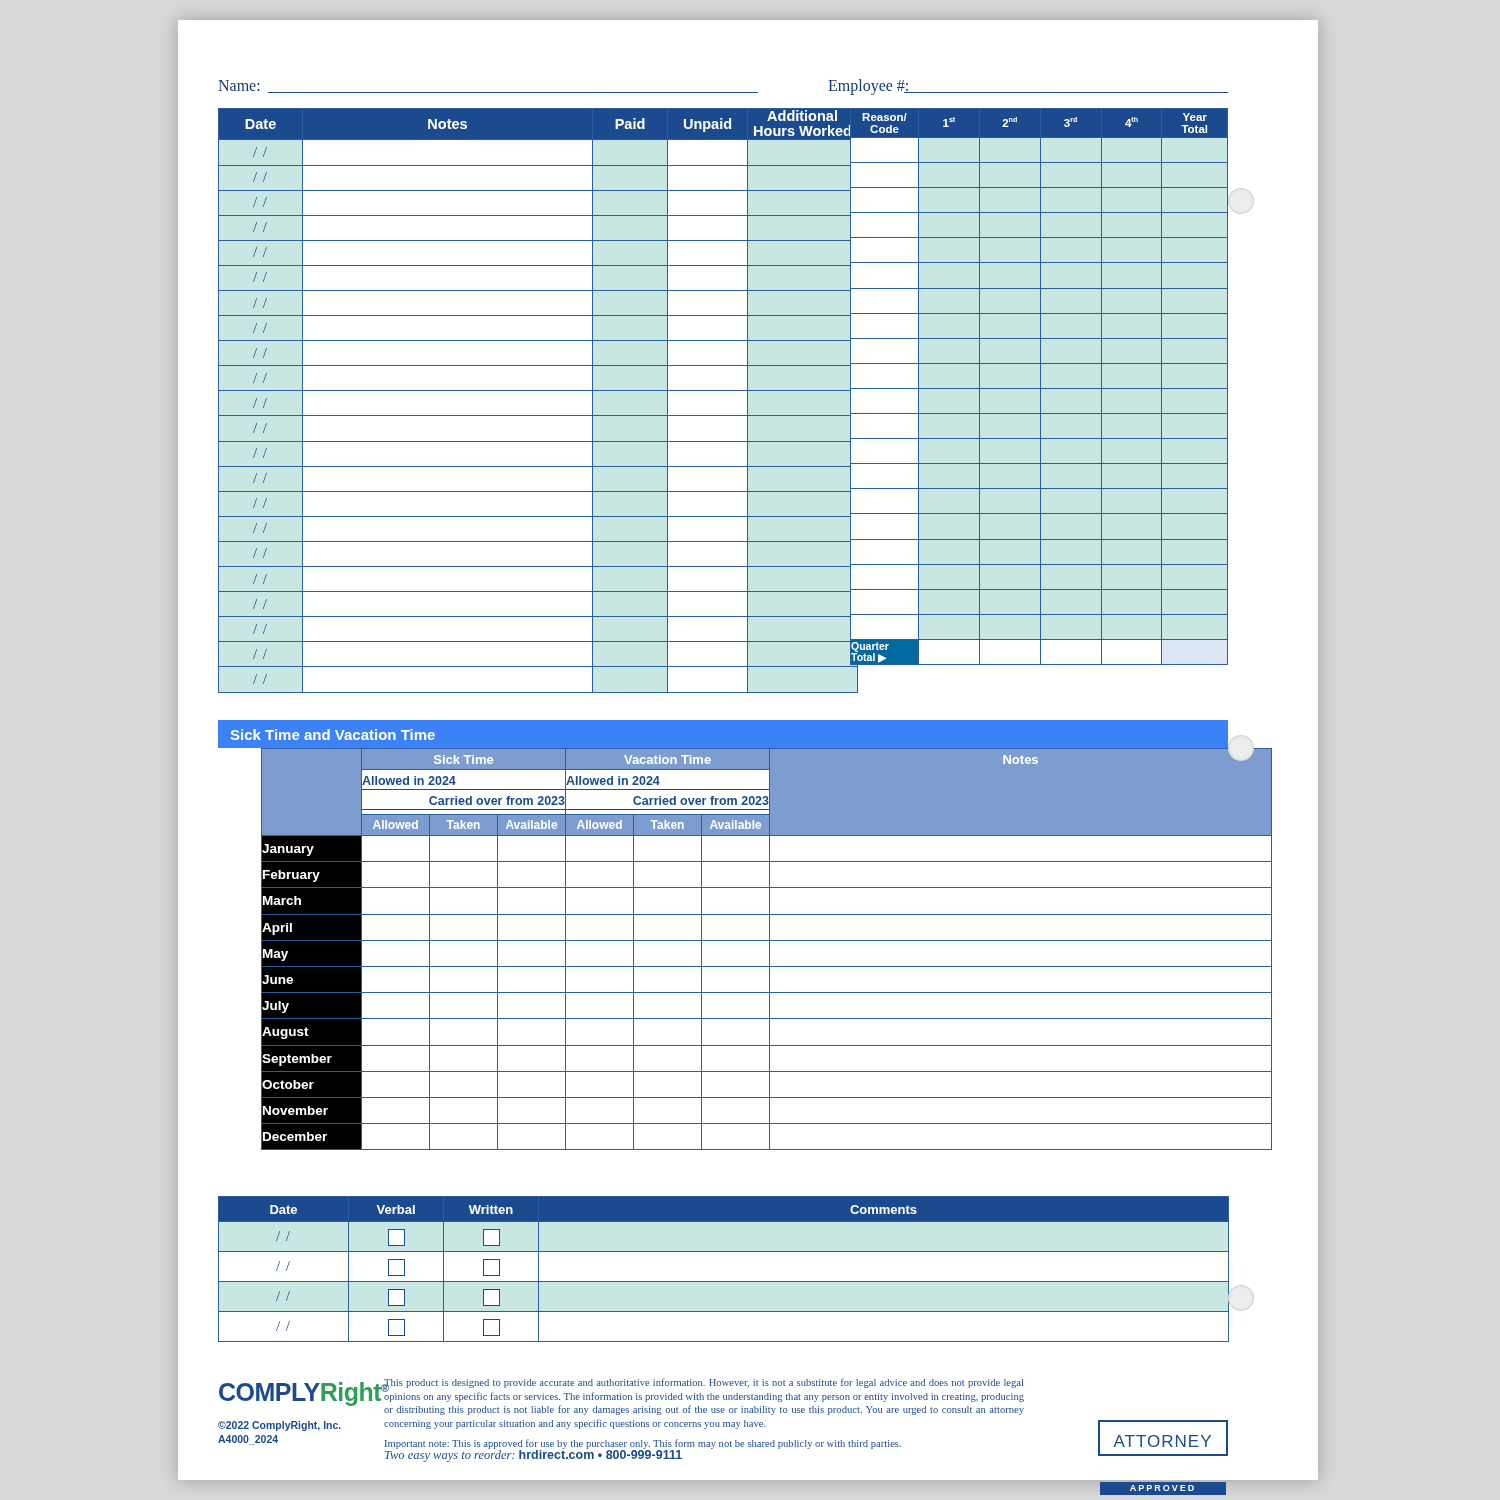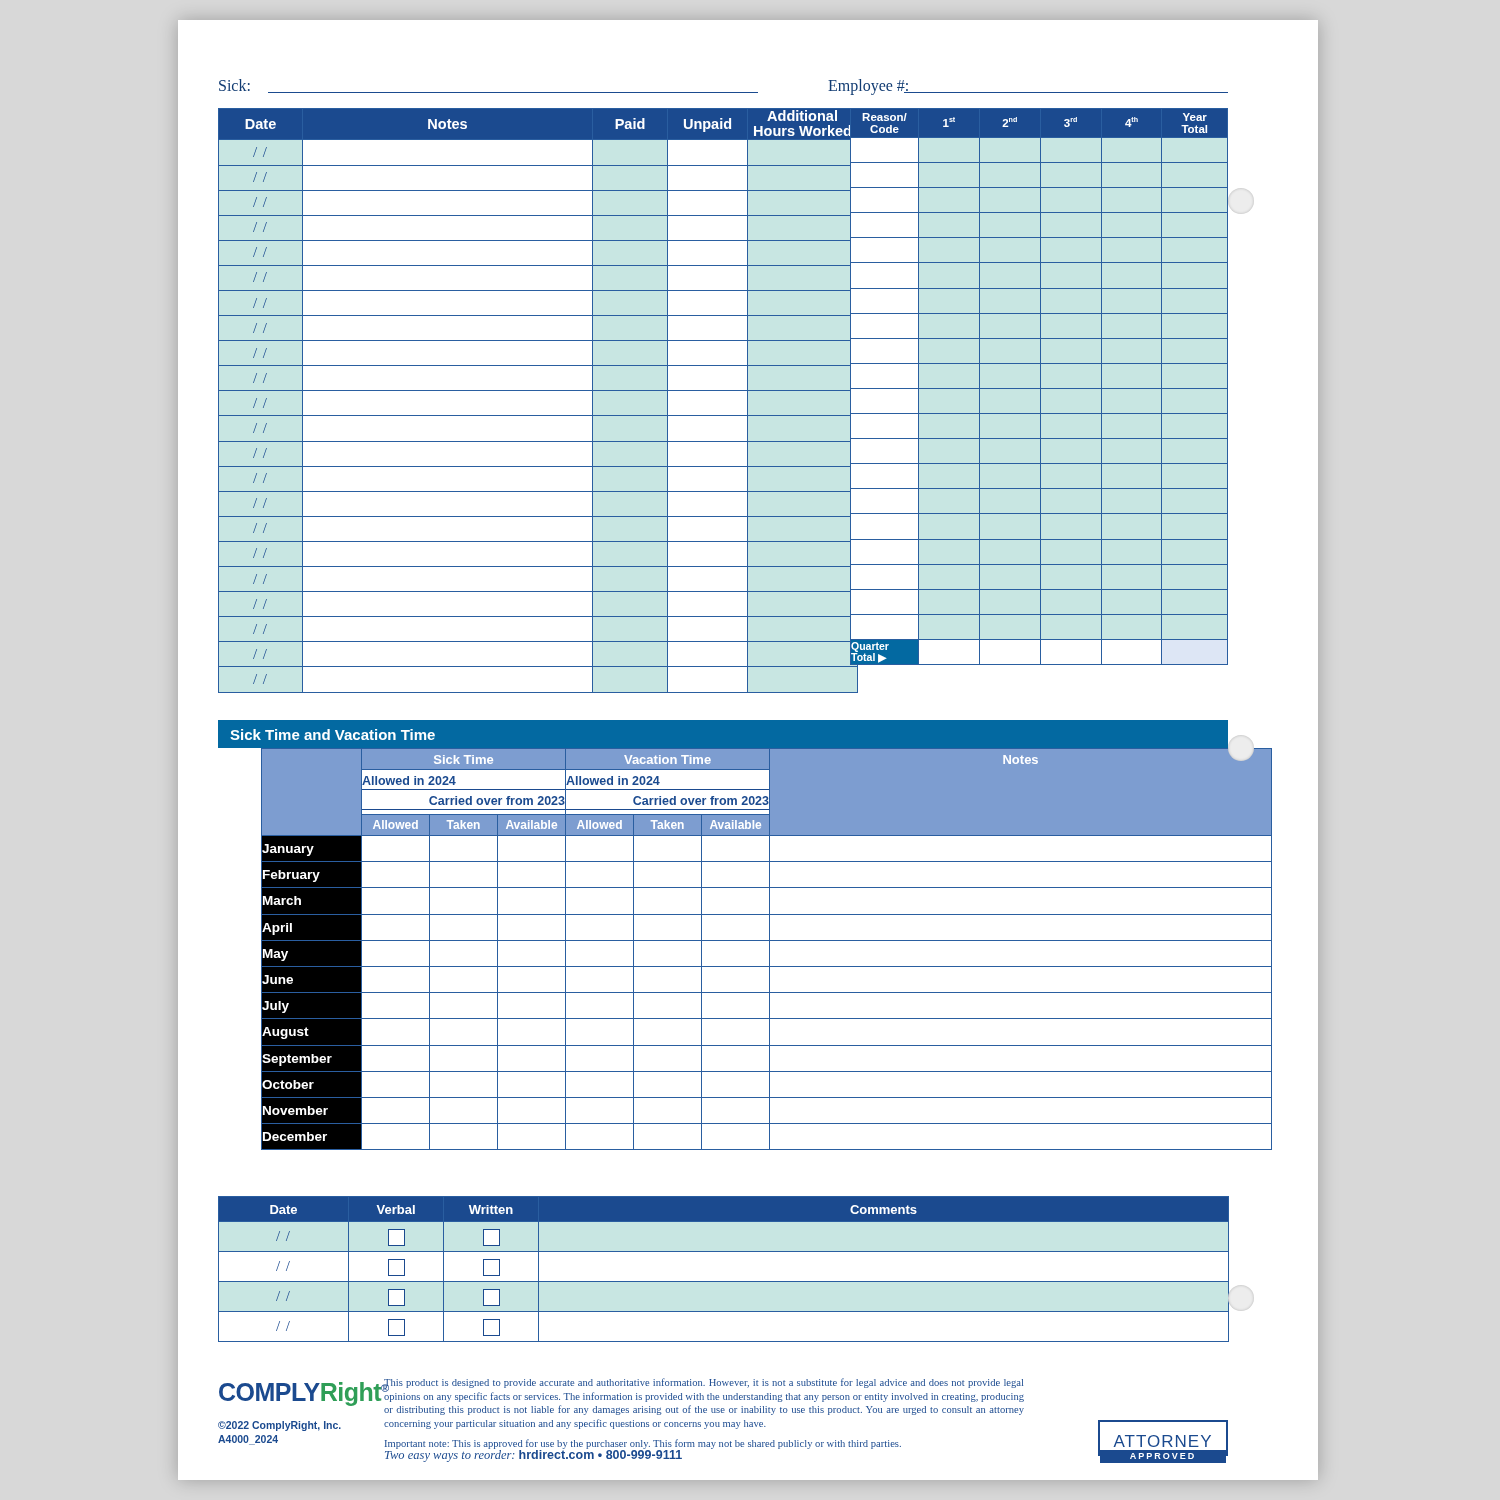--- a/index.html
+++ b/index.html
@@ -60,21 +60,21 @@
   #quarterly .sub{height:28px;font-size:11.5px;line-height:1.05;}
   #quarterly td{height:24.1px;}
   .qtotal-lbl{background:#0369a1;color:#fff;font-family:"Liberation Sans",sans-serif;
      font-weight:bold;font-size:10.5px;line-height:1.05;text-align:left;padding-left:3px;}
   .qtotal-cell{background:#ffffff;}
   .qtotal-year{background:#dde6f5;}
   sup{font-size:0.62em;vertical-align:super;}
 
   
   .block-title{
-    position:absolute;background:#0369a1;color:#fff;
+    position:absolute;background:#3b82f6;color:#fff;
     font-family:"Liberation Sans",sans-serif;font-weight:bold;font-size:15px;
     display:flex;align-items:center;padding-left:12px;box-sizing:border-box;
   }
   #sv-title{left:40px;top:700px;width:1010px;height:28px;}
   #sickvac{left:40px;top:728px;width:1010px;margin-left:43px;}
   #sickvac td,#sickvac th{border:1px solid #2a5ea0;}
   .sv-grp{background:#7d9dd0;color:#fff;font-family:"Liberation Sans",sans-serif;
           font-weight:bold;font-size:13px;text-align:center;height:20px;}
   .sv-allowed{background:#ffffff;color:#1b4a8f;font-family:"Liberation Sans",sans-serif;
           font-weight:bold;font-size:12.5px;height:44px;padding:2px 6px;text-align:left;}
@@ -113,29 +113,29 @@
   .legal p{margin:0 0 7px 0;}
   .reorder{position:absolute;left:206px;top:1428px;color:#1b4a8f;font-size:12.5px;}
   .reorder b{font-family:"Liberation Sans",sans-serif;}
   .attorney{
     position:absolute;left:920px;top:1400px;width:130px;height:36px;
     border:2px solid #1b4a8f;color:#1b4a8f;text-align:center;
     font-family:"Liberation Sans",sans-serif;box-sizing:border-box;
   }
   .attorney .a1{font-size:17px;font-weight:normal;letter-spacing:1px;line-height:17px;padding-top:11px;}
   .attorney .a2{font-size:9px;font-weight:bold;letter-spacing:2px;background:#1b4a8f;color:#fff;
-      line-height:13px;}
+      line-height:13px;margin-top:32px;}
 </style>
 </head>
 <body>
 
 <div class="page">
 
   <div class="idrow">
-    <span class="lbl lbl-name">Sick:</span>
+    <span class="lbl lbl-name">Name:</span>
     <span class="line line-name"></span>
     <span class="lbl lbl-emp">Employee #:</span>
     <span class="line line-emp"></span>
   </div>
 
   <table class="tbl" id="attendance">
     <colgroup>
       <col style="width:84px">
         <col style="width:290px">
         <col style="width:75px">

